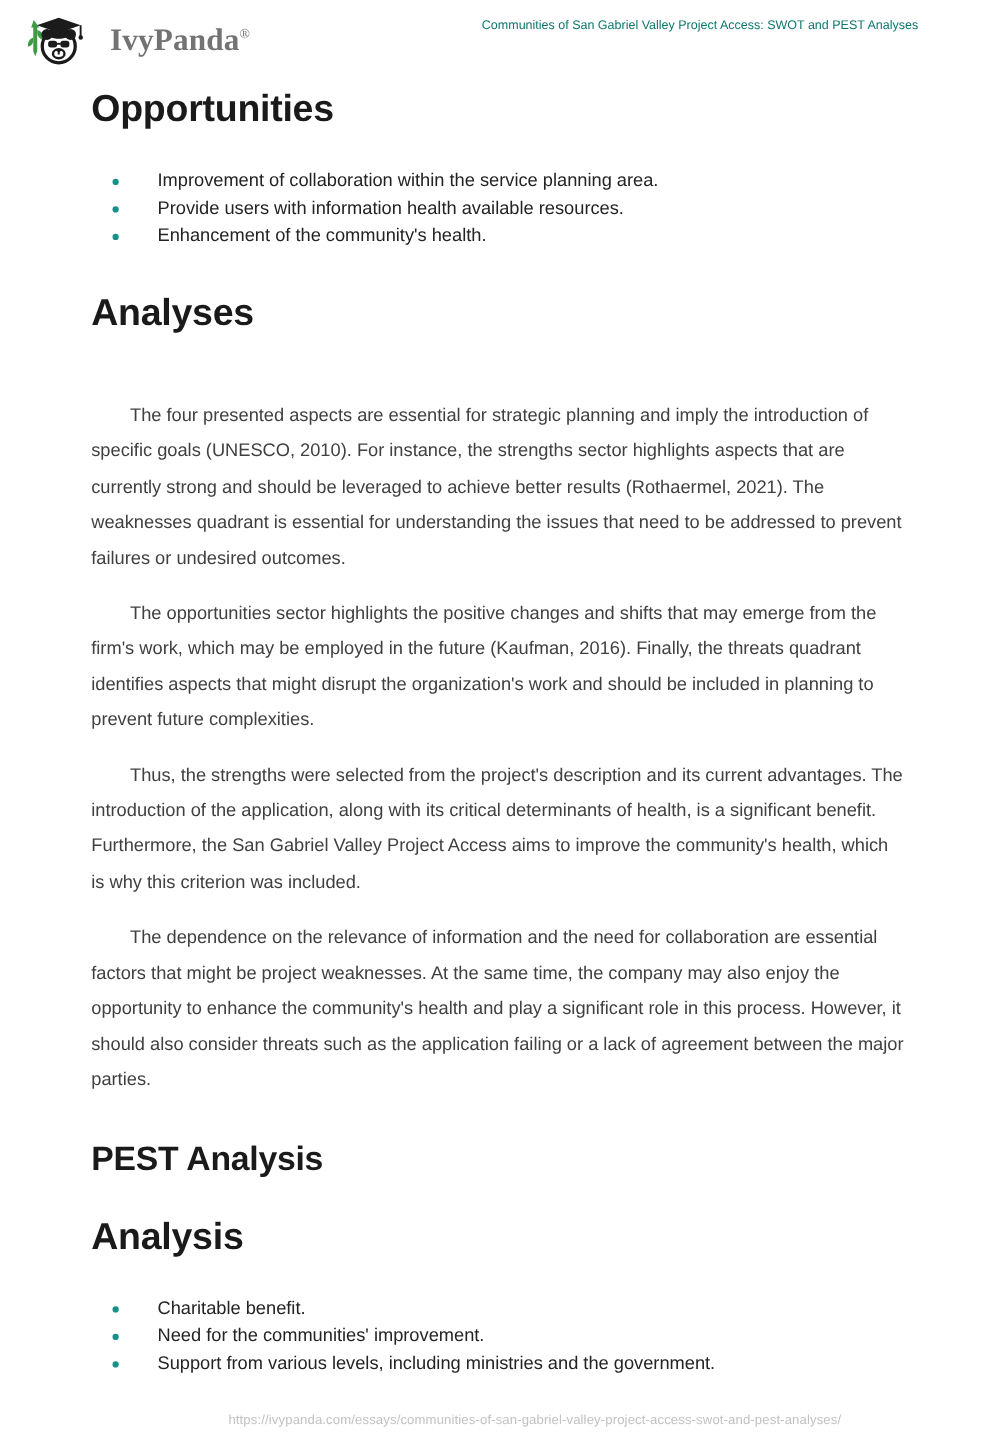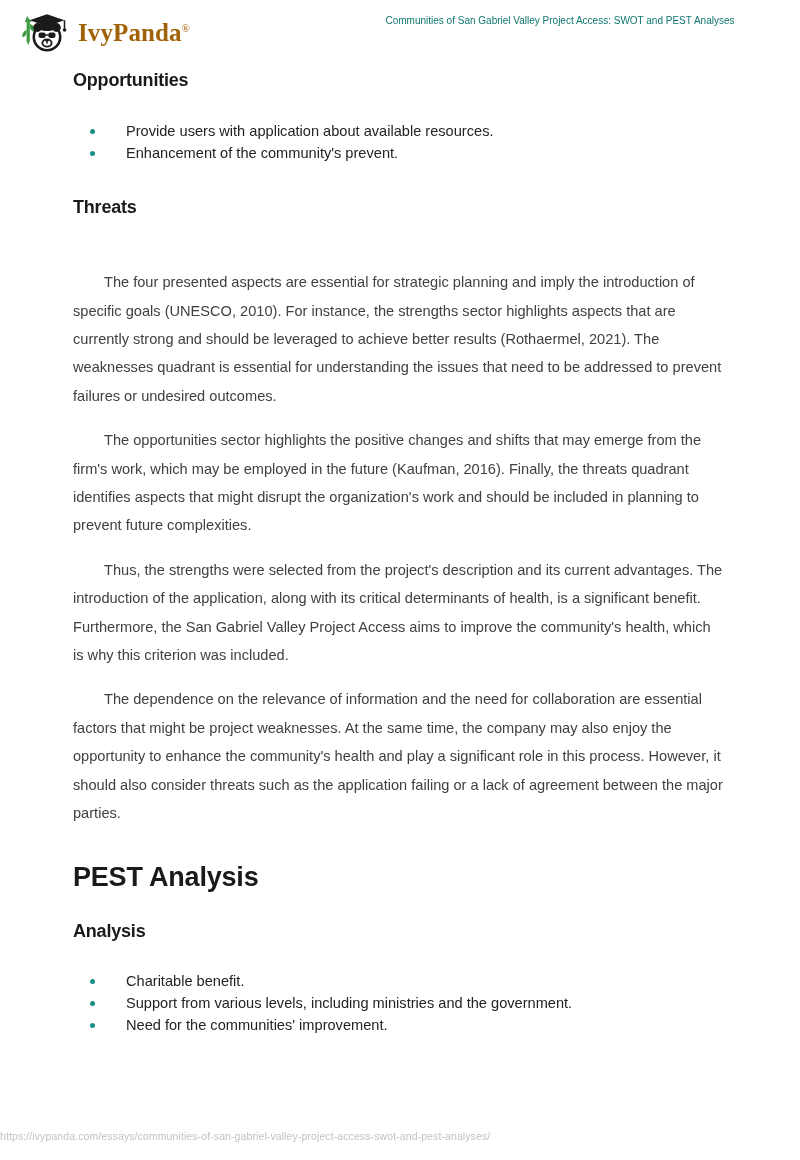--- a/index.html
+++ b/index.html
@@ -37,23 +37,23 @@
   .brand-mark {
     width: 52px;
     height: 44px;
     display: block;
     flex: 0 0 auto;
   }
   .brand-name {
     font-family: "Liberation Serif", serif;
     font-size: 25px;
     font-weight: bold;
-    color: #a16207;
+    color: #737373;
     line-height: 1;
-    margin-left: 8px;
+    margin-left: 18px;
     letter-spacing: 0.1px;
     position: relative;
     white-space: nowrap;
   }
   .brand-name .reg {
     font-size: 11px;
     vertical-align: super;
     font-weight: normal;
   }
   .header-title {
@@ -78,21 +78,21 @@
 
   h2.sec-title {
     font-size: 27px;
     font-weight: bold;
     color: #1a1a1a;
     margin: 0;
     line-height: 1.2;
     letter-spacing: -0.2px;
   }
   h3.sub-title {
-    font-size: 18px;
+    font-size: 30px;
     font-weight: bold;
     color: #1a1a1a;
     margin: 0;
     line-height: 1.2;
     letter-spacing: -0.2px;
   }
 
   ul.bullets {
     list-style: none;
     margin: 0;
@@ -130,21 +130,22 @@
   .gap-md { height: 22px; }
   .gap-lg { height: 28px; }
   .gap-xl { height: 33px; }
 
   
   .page-footer {
     position: absolute;
     left: 0;
     bottom: 16px;
     width: 637px;
-    text-align: left;
+    text-align: right;
+    padding-left: 36px;
   }
   .footer-url {
     font-size: 10.5px;
     color: #c2c2c2;
     letter-spacing: 0.1px;
     white-space: nowrap;
   }
 </style>
 </head>
 <body>
@@ -181,27 +182,28 @@
   </div>
 
   <div class="header-title">Communities of San Gabriel Valley Project Access: SWOT and PEST Analyses</div>
 </div>
 
 <div class="doc">
 
   <h3 class="sub-title">Opportunities</h3>
   <div class="gap-lg"></div>
   <ul class="bullets">
-    <li>Provide users with application about available resources.</li>
-    <li>Enhancement of the community's prevent.</li>
+    <li>Improvement of collaboration within the service planning area.</li>
+    <li>Provide users with information health available resources.</li>
+    <li>Enhancement of the community's health.</li>
   </ul>
 
   <div class="gap-xl"></div>
 
-  <h3 class="sub-title">Threats</h3>
+  <h3 class="sub-title">Analyses</h3>
   <div class="gap-lg"></div>
 
   <div class="gap-md"></div>
 
   <p class="body-par">The four presented aspects are essential for strategic planning and imply the introduction of specific goals (UNESCO, 2010). For instance, the strengths sector highlights aspects that are currently strong and should be leveraged to achieve better results (Rothaermel, 2021). The weaknesses quadrant is essential for understanding the issues that need to be addressed to prevent failures or undesired outcomes.</p>
   <div class="gap-sm"></div>
   <p class="body-par">The opportunities sector highlights the positive changes and shifts that may emerge from the firm's work, which may be employed in the future (Kaufman, 2016). Finally, the threats quadrant identifies aspects that might disrupt the organization's work and should be included in planning to prevent future complexities.</p>
   <div class="gap-sm"></div>
   <p class="body-par">Thus, the strengths were selected from the project's description and its current advantages. The introduction of the application, along with its critical determinants of health, is a significant benefit. Furthermore, the San Gabriel Valley Project Access aims to improve the community's health, which is why this criterion was included.</p>
   <div class="gap-sm"></div>
@@ -210,20 +212,20 @@
   <div class="gap-xl"></div>
 
   <h2 class="sec-title">PEST Analysis</h2>
 
   <div class="gap-lg"></div>
 
   <h3 class="sub-title">Analysis</h3>
   <div class="gap-lg"></div>
   <ul class="bullets">
     <li>Charitable benefit.</li>
+    <li>Need for the communities' improvement.</li>
     <li>Support from various levels, including ministries and the government.</li>
-    <li>Need for the communities' improvement.</li>
   </ul>
 </div>
 
 <div class="page-footer">
   <span class="footer-url">https://ivypanda.com/essays/communities-of-san-gabriel-valley-project-access-swot-and-pest-analyses/</span>
 </div>
 
 </body></html>

